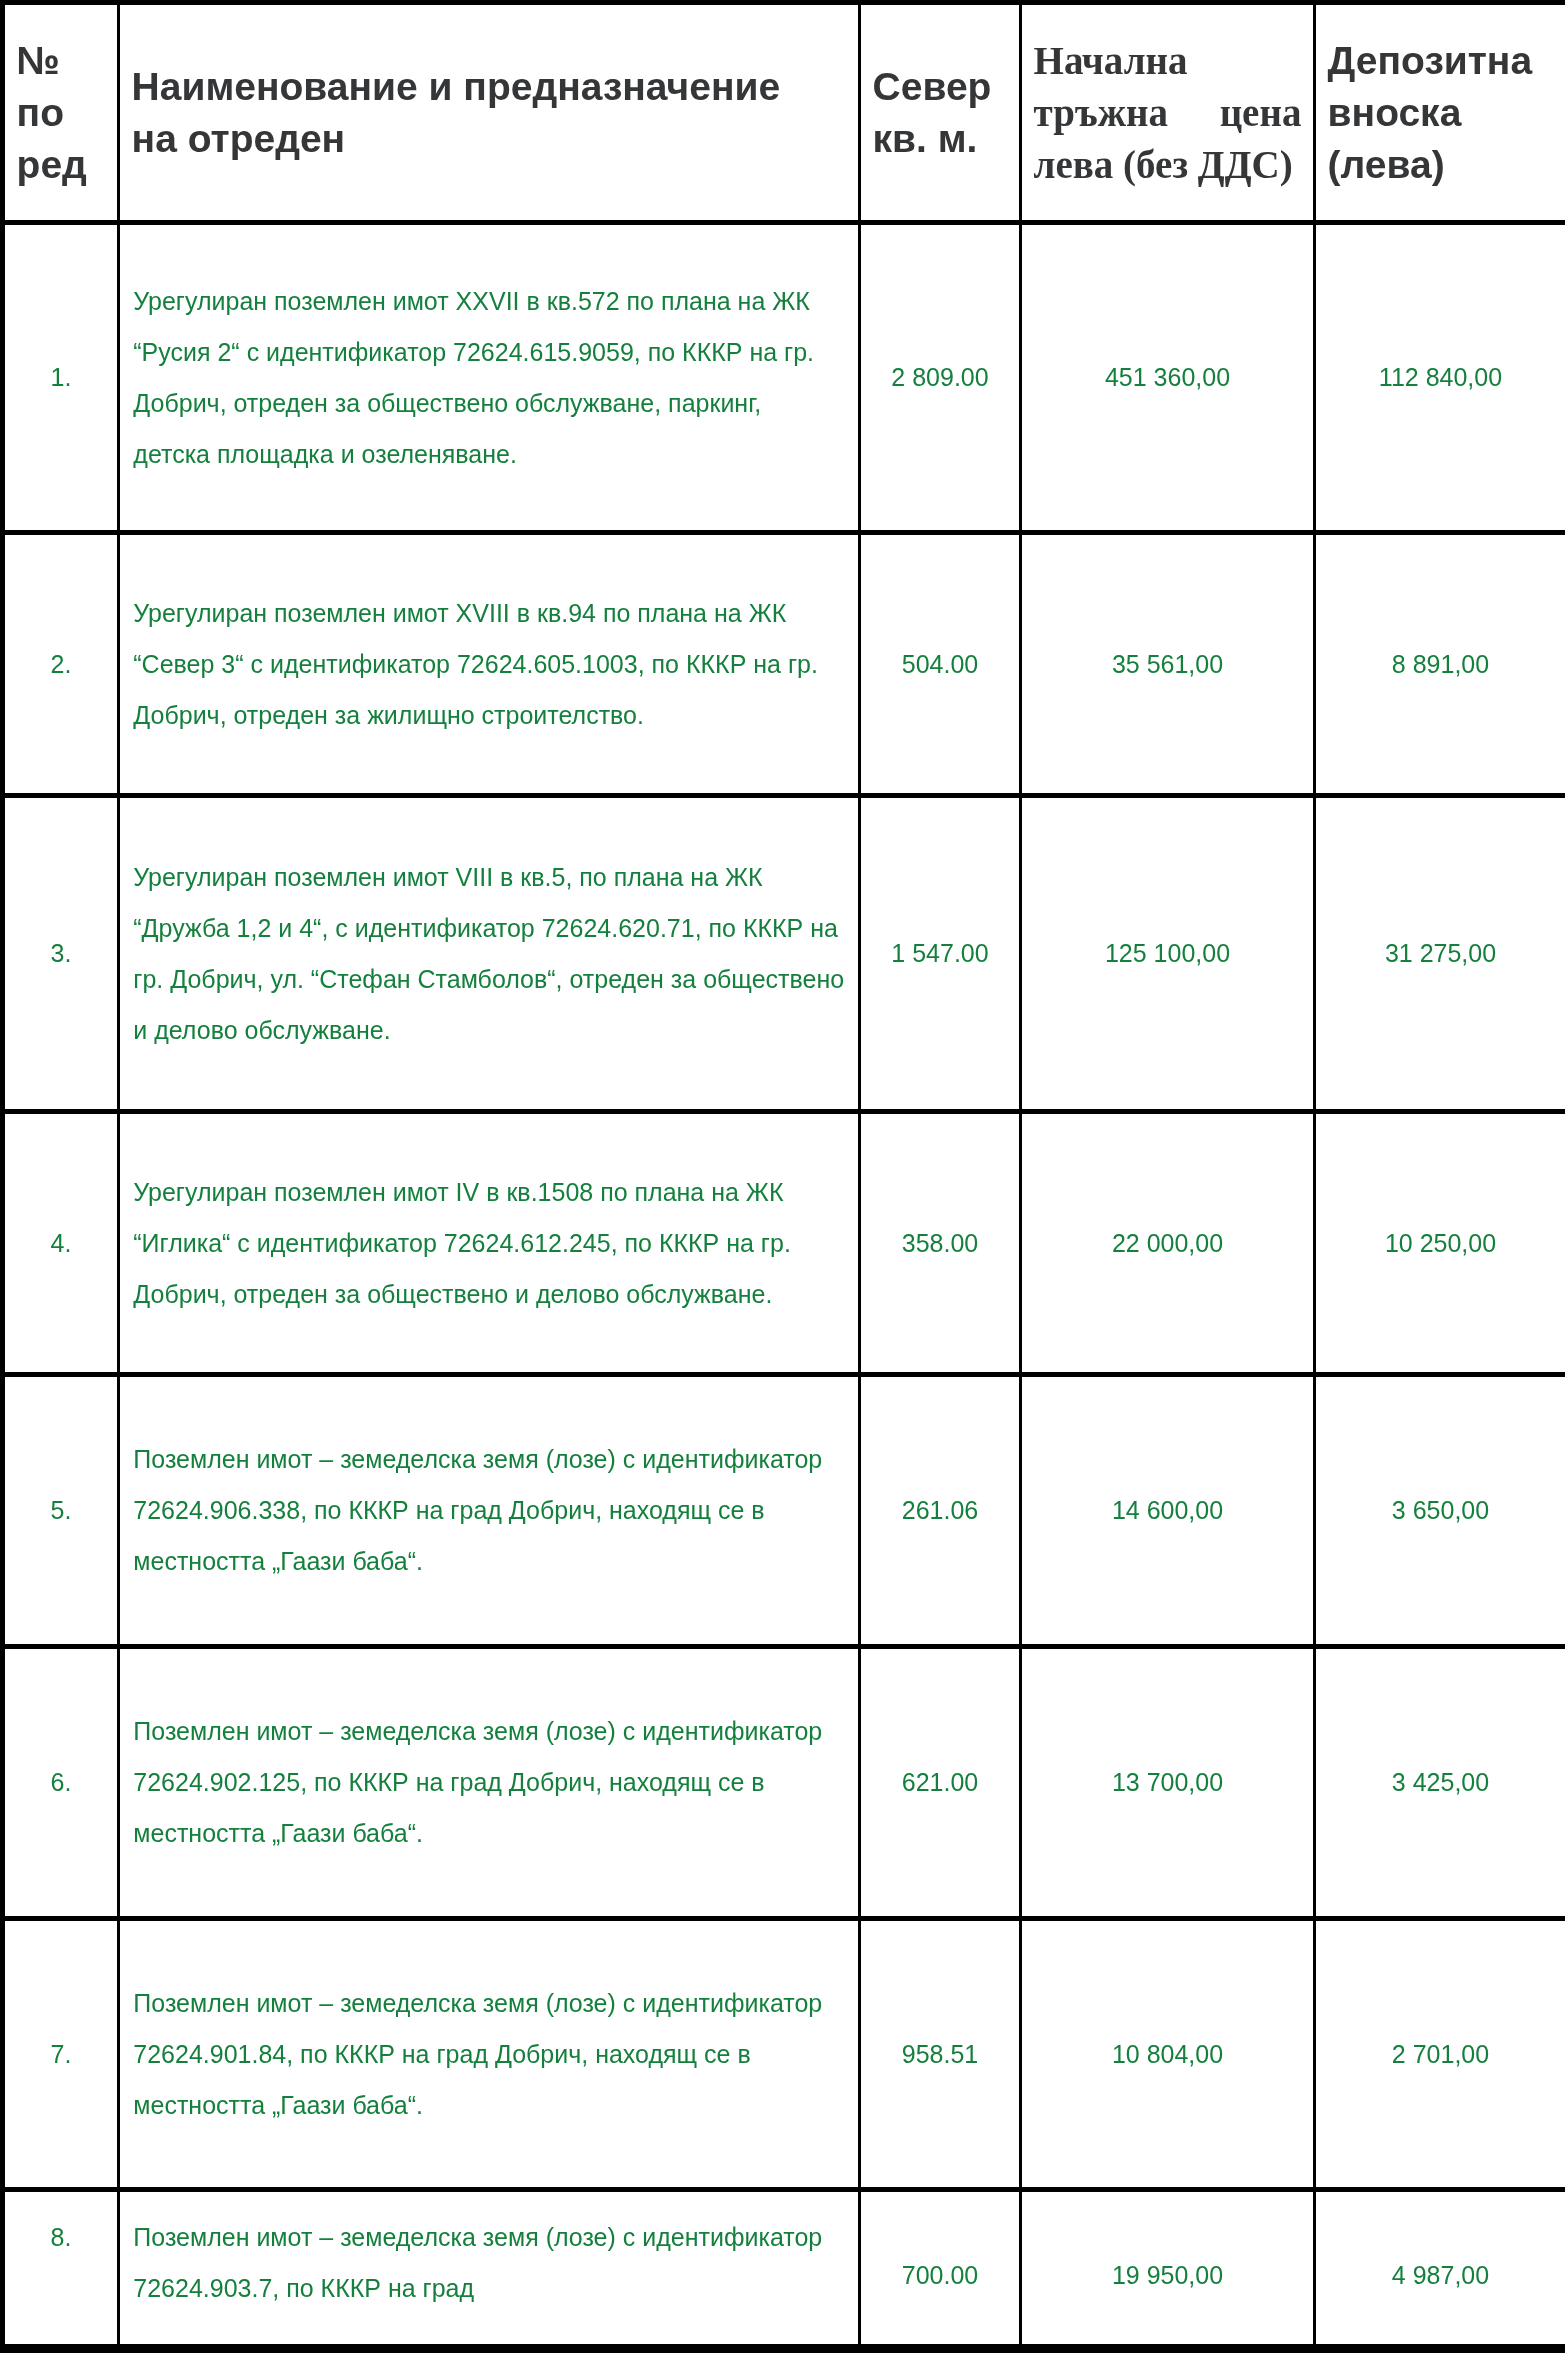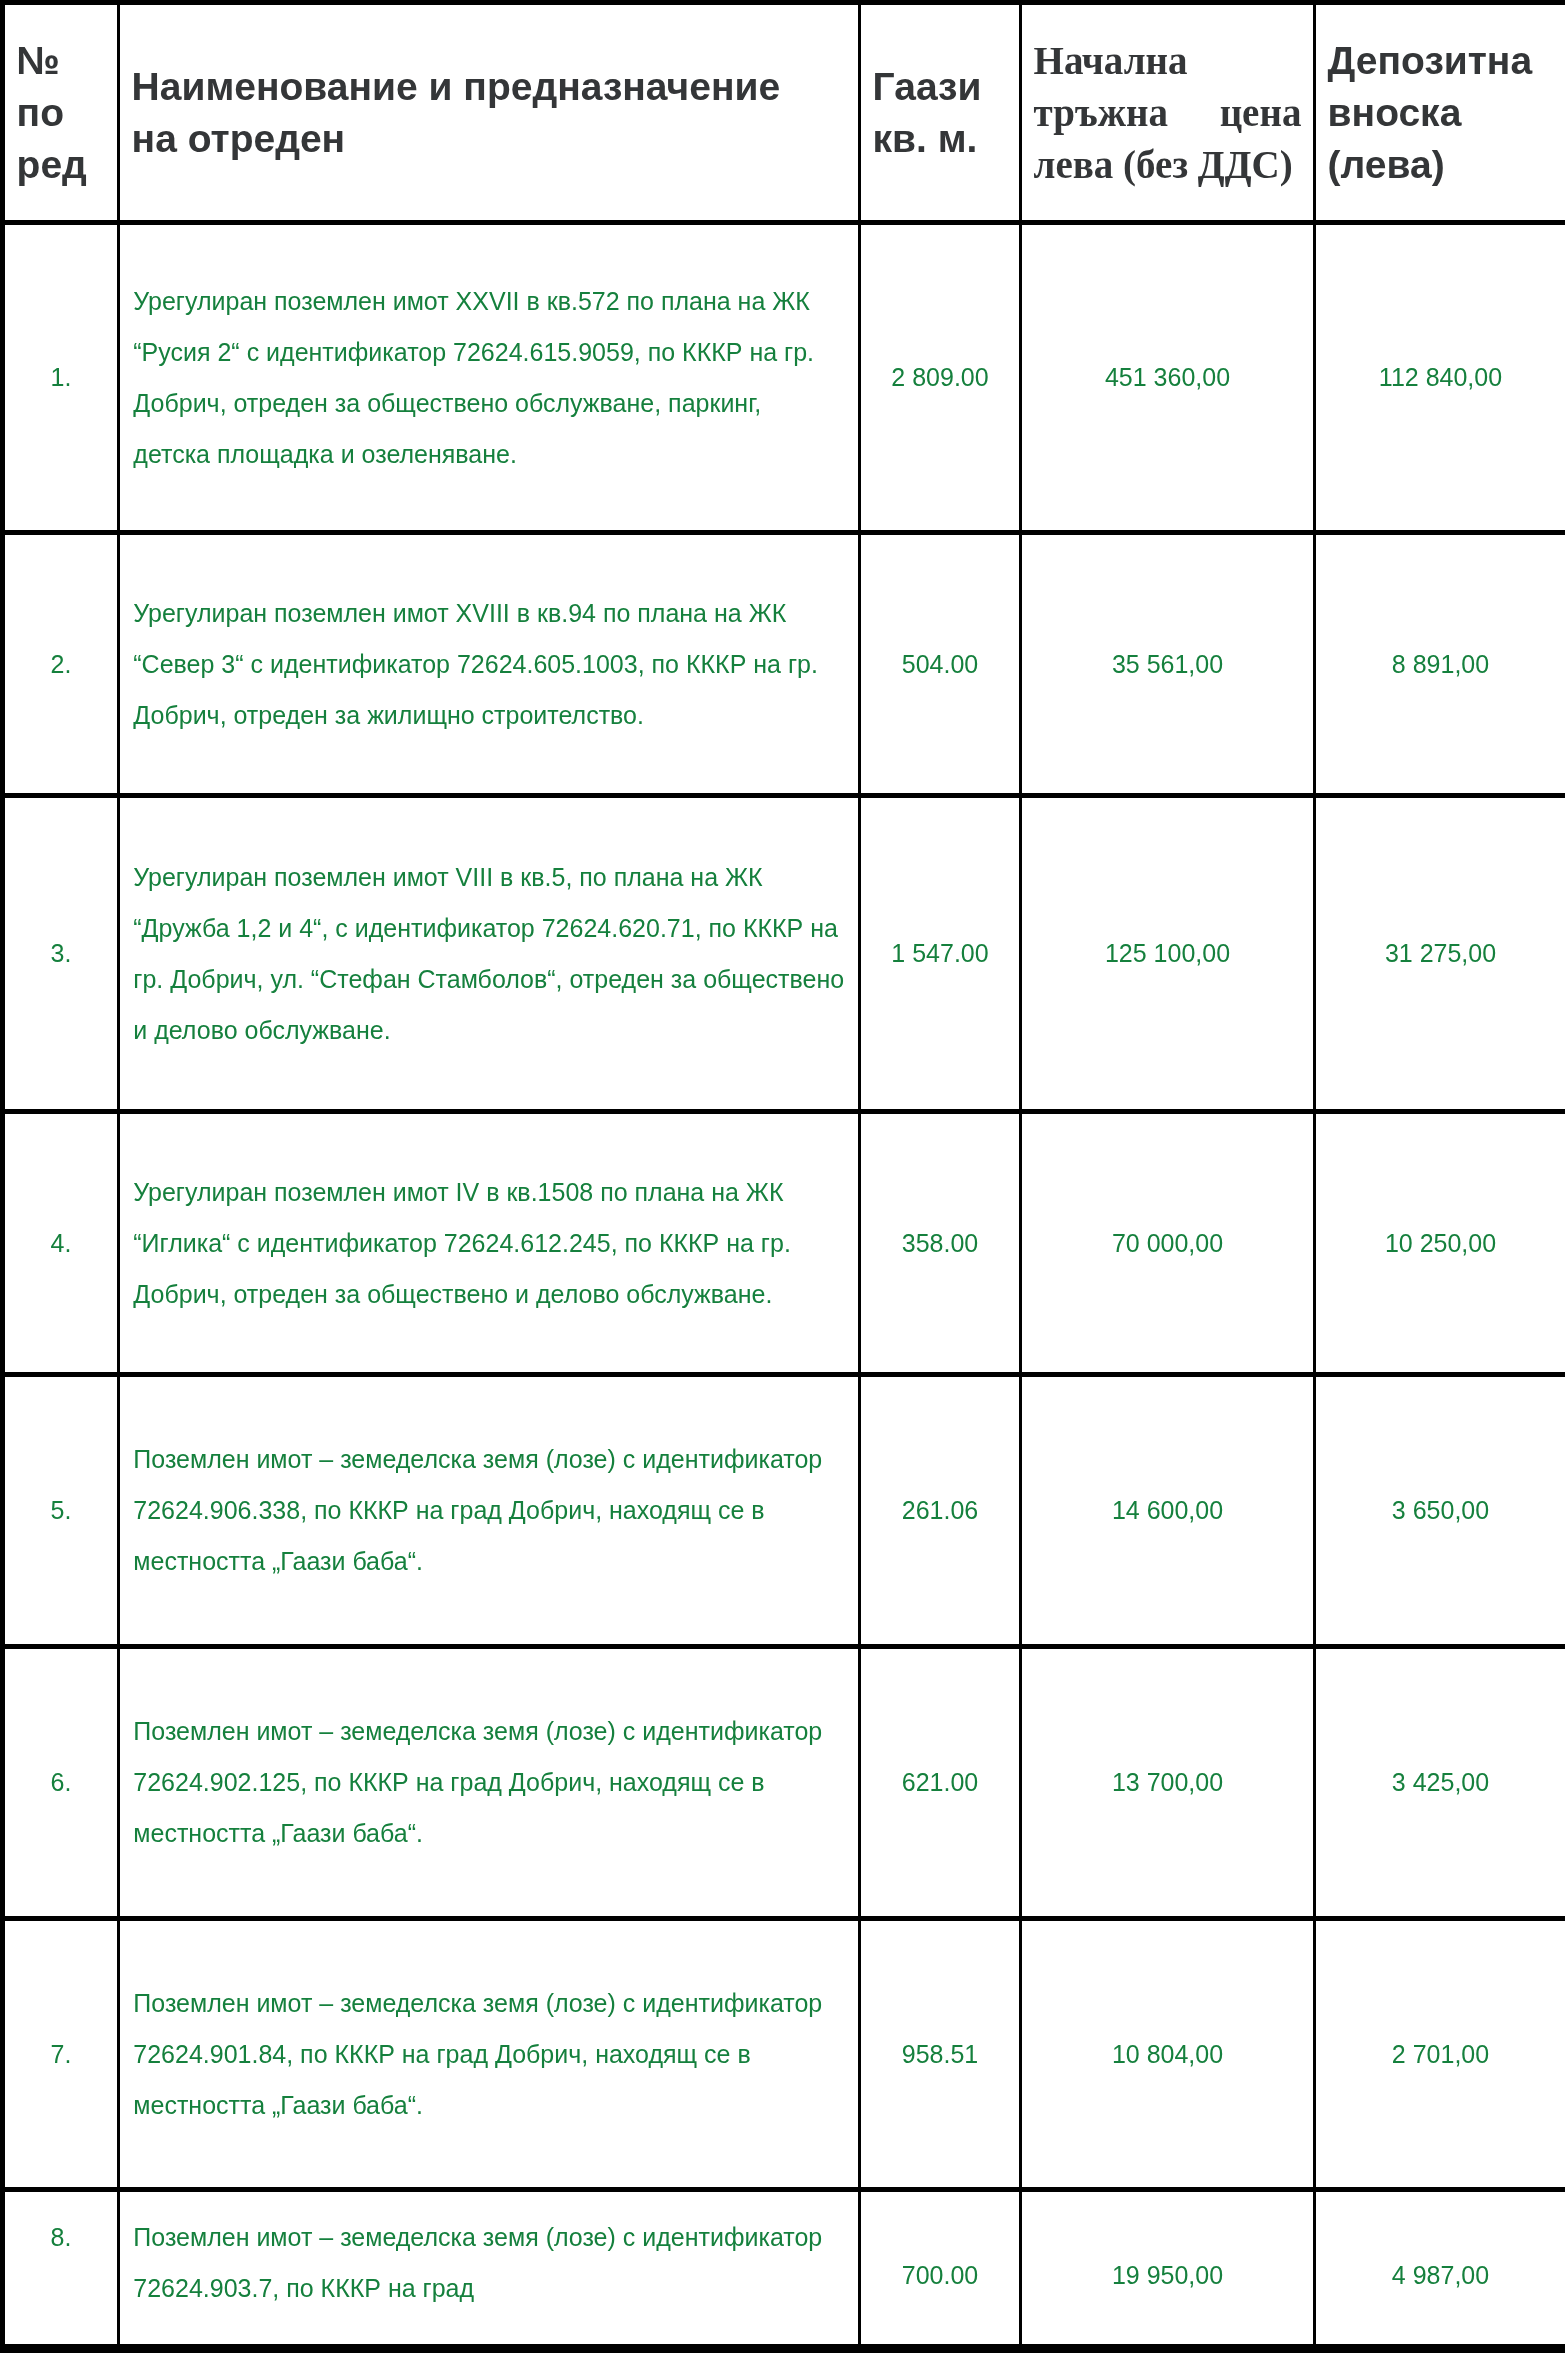--- a/index.html
+++ b/index.html
@@ -100,21 +100,21 @@
       <col style="width:294px">
       <col style="width:253px">
     </colgroup>
     <thead>
       <tr class="hdr">
         <th class="pre">№
 по
 ред</th>
         <th class="pre">Наименование и предназначение
 на отреден</th>
-        <th class="pre">Гаази
+        <th class="pre">Север
 кв. м.</th>
         <th class="just">Начална тръжна цена лева (без ДДС)</th>
         <th class="pre">Депозитна
 вноска
 (лева)</th>
       </tr>
     </thead>
     <tbody>
       <tr>
         <td class="c-num">1.</td>
@@ -134,21 +134,21 @@
         <td class="c-num">3.</td>
         <td class="c-name">Урегулиран поземлен имот VIII в кв.5, по плана на ЖК “Дружба 1,2 и 4“, с идентификатор 72624.620.71, по КККР на гр. Добрич, ул. “Стефан Стамболов“, отреден за обществено и делово обслужване.</td>
         <td class="c-area">1 547.00</td>
         <td class="c-price">125 100,00</td>
         <td class="c-dep">31 275,00</td>
       </tr>
       <tr>
         <td class="c-num">4.</td>
         <td class="c-name">Урегулиран поземлен имот IV в кв.1508 по плана на ЖК “Иглика“ с идентификатор 72624.612.245, по КККР на гр. Добрич, отреден за обществено и делово обслужване.</td>
         <td class="c-area">358.00</td>
-        <td class="c-price">70 000,00</td>
+        <td class="c-price">22 000,00</td>
         <td class="c-dep">10 250,00</td>
       </tr>
       <tr>
         <td class="c-num">5.</td>
         <td class="c-name">Поземлен имот – земеделска земя (лозе) с идентификатор 72624.906.338, по КККР на град Добрич, находящ се в местността „Гаази баба“.</td>
         <td class="c-area">261.06</td>
         <td class="c-price">14 600,00</td>
         <td class="c-dep">3 650,00</td>
       </tr>
       <tr>

